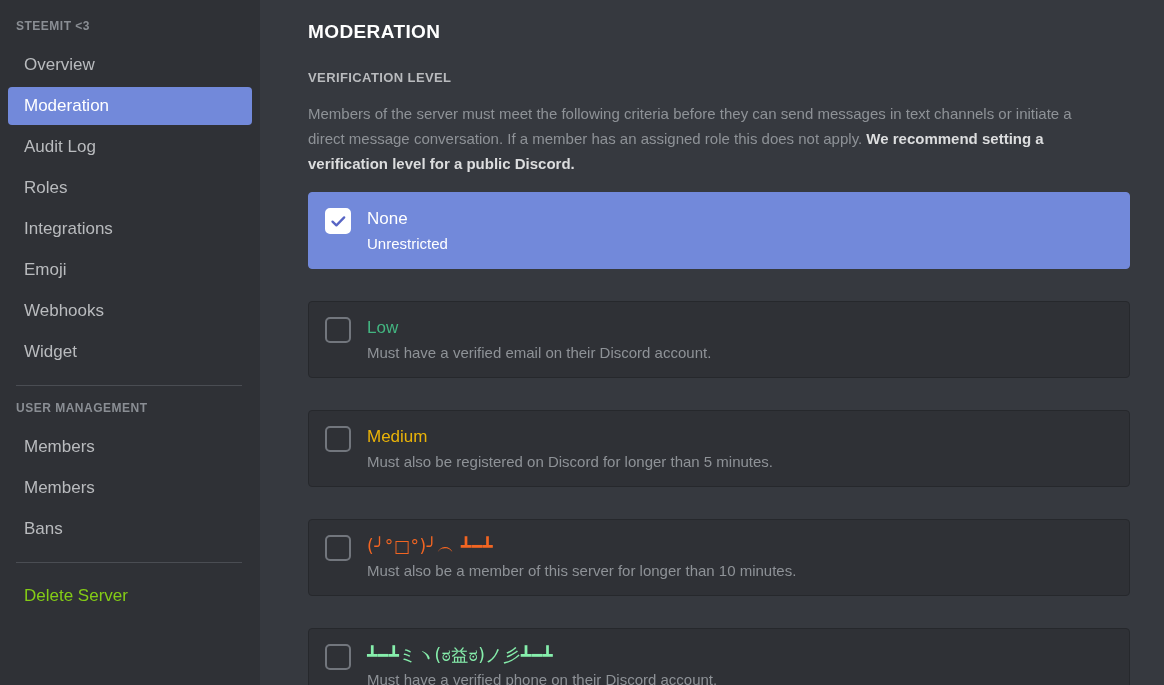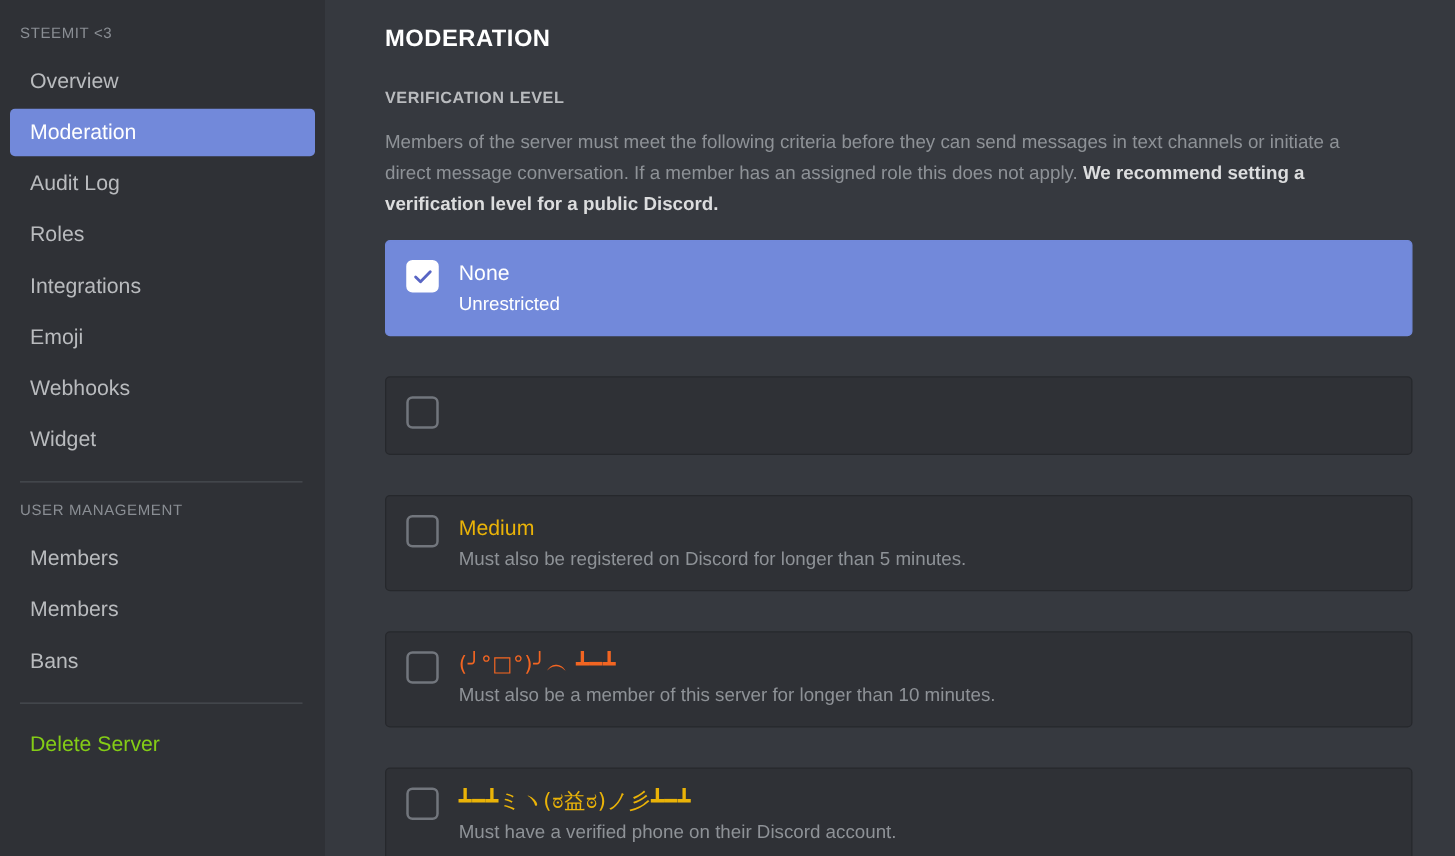--- a/index.html
+++ b/index.html
@@ -28,21 +28,21 @@
     background: #2f3136;
     box-sizing: border-box;
     padding: 0;
     overflow: hidden;
   }
   .sidebar-inner {
     padding: 18px 0 0 0;
   }
   .side-header {
     font-size: 12px;
-    font-weight: normal;
+    font-weight: bold;
     letter-spacing: 0.5px;
     color: #8a8e94;
     padding: 0 10px 0 16px;
     margin-bottom: 12px;
     text-transform: uppercase;
     line-height: 16px;
   }
   .side-header.second {
     margin-top: 14px;
   }
@@ -232,38 +232,42 @@
               <path d="M2.5 8.6 L6.4 12.4 L14.2 4.4" fill="none" stroke="#5865c4" stroke-width="2.3" stroke-linecap="round" stroke-linejoin="round"></path>
             </svg>
           </div>
           <div class="opt-body">
             <div class="opt-title" style="color: rgb(255, 255, 255);">None</div>
             <div class="opt-desc">Unrestricted</div>
           </div>
         </div>
         <div class="option">
           <div class="checkbox"></div>
+          <div class="opt-body">
+            <div class="opt-title" style="color: rgb(67, 181, 129);">Low</div>
+            <div class="opt-desc">Must have a verified email on their Discord account.</div>
+          </div>
         </div>
         <div class="option">
           <div class="checkbox"></div>
           <div class="opt-body">
             <div class="opt-title" style="color: #eab308;">Medium</div>
             <div class="opt-desc">Must also be registered on Discord for longer than 5 minutes.</div>
           </div>
         </div>
         <div class="option">
           <div class="checkbox"></div>
           <div class="opt-body">
             <div class="opt-title kao" style="color: rgb(242, 101, 34);">(╯°□°)╯︵ ┻━┻</div>
             <div class="opt-desc">Must also be a member of this server for longer than 10 minutes.</div>
           </div>
         </div>
         <div class="option">
           <div class="checkbox"></div>
           <div class="opt-body">
-            <div class="opt-title kao" style="color: #eab308;">┻━┻ミヽ(ಠ益ಠ)ノ彡┻━┻</div>
+            <div class="opt-title kao" style="color: #86efac;">┻━┻ミヽ(ಠ益ಠ)ノ彡┻━┻</div>
             <div class="opt-desc">Must have a verified phone on their Discord account.</div>
           </div>
         </div>
       </div>
   </main>
 
 </div>
 
 </body></html>

